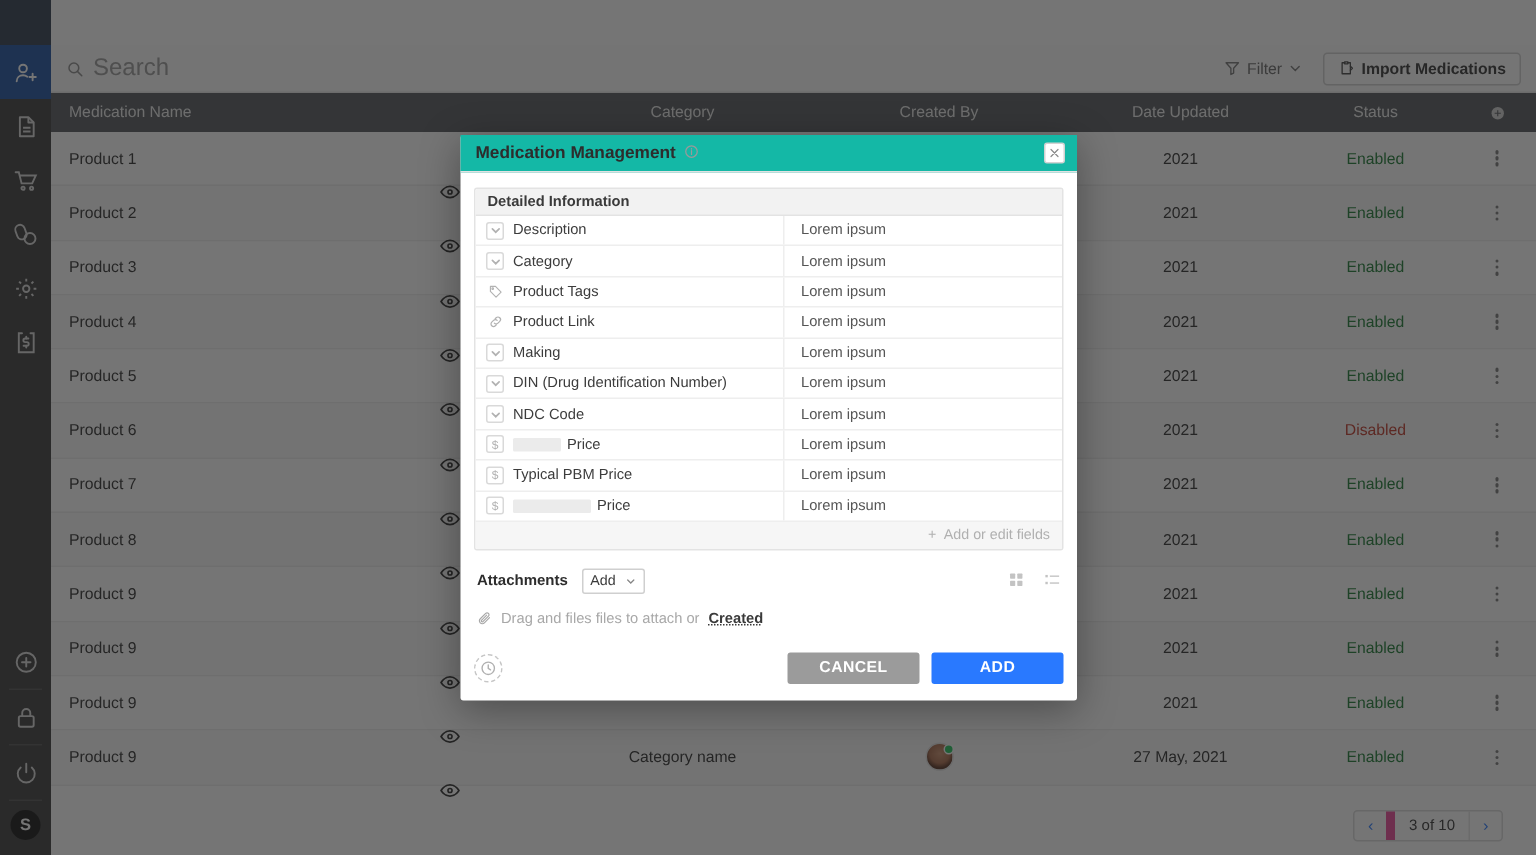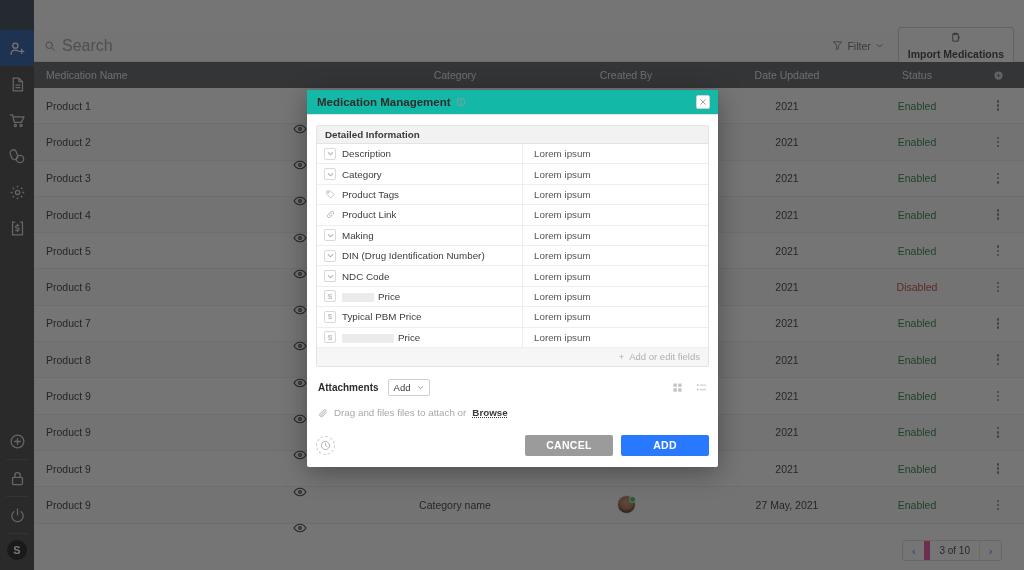--- a/index.html
+++ b/index.html
@@ -53,21 +53,21 @@
     width: 300px;
   }
   .search-input::placeholder { color: #9b9b9b; }
   .filter-btn {
     display: flex; align-items: center; gap: 4px; font-size: 10.5px; color: #666;
     margin-right: 14px;
   }
   .import-btn {
     display: flex; align-items: center; gap: 5px;
     border: 1px solid #cfcfcf; border-radius: 3px; background: #fff;
-    padding: 4px 9px; font-size: 10.5px; color: #333; font-weight: 600; flex-direction: column;
+    padding: 4px 9px; font-size: 10.5px; color: #333; font-weight: 600;
   }
   .ico { display: inline-block; }
   .ico svg { display: block; }
 
   
   .table-head {
     position: absolute; left: 34px; top: 62px; width: 990px; height: 26px;
     background: #54585c; color: #e9e9e9; z-index: 10;
     display: flex; align-items: center; font-size: 10.5px;
   }
@@ -725,21 +725,21 @@
         </span>
       </div>
 
       <div class="drop-row">
         <span>
           <svg viewBox="0 0 24 24" width="10" height="10" fill="none" stroke="#a8a8a8" stroke-width="1.9" stroke-linecap="round">
               <path d="M20 11.5l-8.2 8.2a4.6 4.6 0 11-6.5-6.5l8.6-8.6a3.1 3.1 0 114.4 4.4l-8.5 8.5a1.6 1.6 0 11-2.2-2.2l7.8-7.8"></path>
             </svg>
         </span>
         <span class="drop-txt">Drag and files files to attach or</span>
-        <span class="browse drop-txt" style="color:#3a3a3a;">Browse</span>
+        <span class="browse drop-txt" style="color:#3a3a3a;">Created</span>
       </div>
     </div>
 
     <div class="modal-foot">
       <span class="hist-btn">
         <svg viewBox="0 0 24 24" width="11" height="11" fill="none" stroke="currentColor" stroke-width="2" stroke-linecap="round">
             <circle cx="12" cy="12" r="9"></circle>
             <path d="M12 7v5.3l3.3 2"></path>
           </svg>
       </span>

